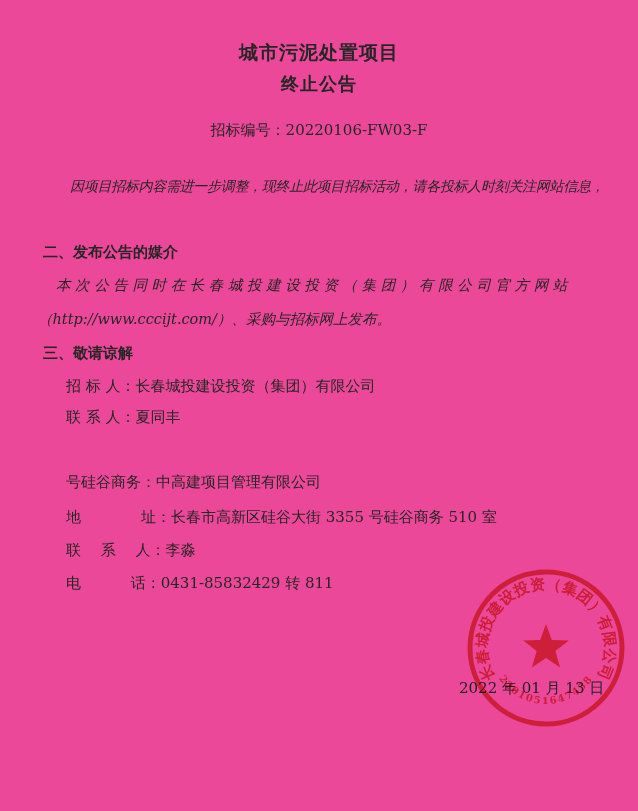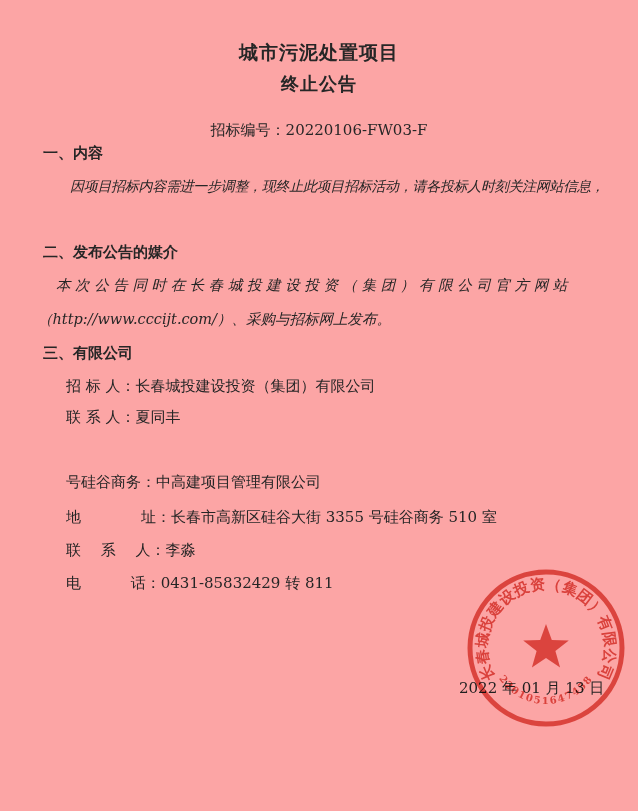--- a/index.html
+++ b/index.html
@@ -5,21 +5,21 @@
   html, body { margin: 0; padding: 0; }
   body {
     width: 638px; height: 811px;
     background: #ffffff;
     font-family: "DejaVu Serif", "Liberation Serif", serif;
     color: #262626;
   }
   .page {
     position: relative;
     width: 638px; height: 811px;
-    background: #fca5a5;
+    background: #ec4899;
     overflow: hidden;
   }
   .line { position: absolute; left: 38px; right: 38px; white-space: nowrap; }
   .centered { text-align: center; }
   .doc-title   { top: 40px;  font-size: 19px; font-weight: bold; letter-spacing: 1px; }
   .doc-subtitle{ top: 72px;  font-size: 18px; font-weight: bold; letter-spacing: 1px; }
   .bid-line    { top: 121px; font-size: 15px; }
   .sec-heading { font-size: 15px; font-weight: bold; padding-left: 5px; }
   .h1 { top: 144px; }
   .h2 { top: 243px; }
@@ -51,28 +51,27 @@
 <body>
 
 <div class="page">
 
   <div class="line centered doc-title">城市污泥处置项目</div>
 
   <div class="line centered doc-subtitle">终止公告</div>
 
   <div class="line centered bid-line">招标编号：20220106-FW03-F</div>
 
-  <div class="line sec-heading h1">一、内容</div>
   <div class="line body-line p1l1">因项目招标内容需进一步调整，现终止此项目招标活动，请各投标人时刻关注网站信息，</div>
 
   <div class="line sec-heading h2">二、发布公告的媒介</div>
   <div class="line body-line p2l1">本 次 公 告 同 时 在 长 春 城 投 建 设 投 资 （ 集 团 ） 有 限 公 司 官 方 网 站</div>
   <div class="line body-line p2l2">（http://www.cccijt.com/）、采购与招标网上发布。</div>
 
-  <div class="line sec-heading h3">三、有限公司</div>
+  <div class="line sec-heading h3">三、敬请谅解</div>
 
   <div class="line contact-row r1">
     <span class="contact-label">招 标 人：</span><span>长春城投建设投资（集团）有限公司</span>
   </div>
   <div class="line contact-row r2">
     <span class="contact-label">联 系 人：</span><span>夏同丰</span>
   </div>
   <div class="line contact-row r4">
     <span class="contact-label">号硅谷商务：</span><span>中高建项目管理有限公司</span>
   </div>

